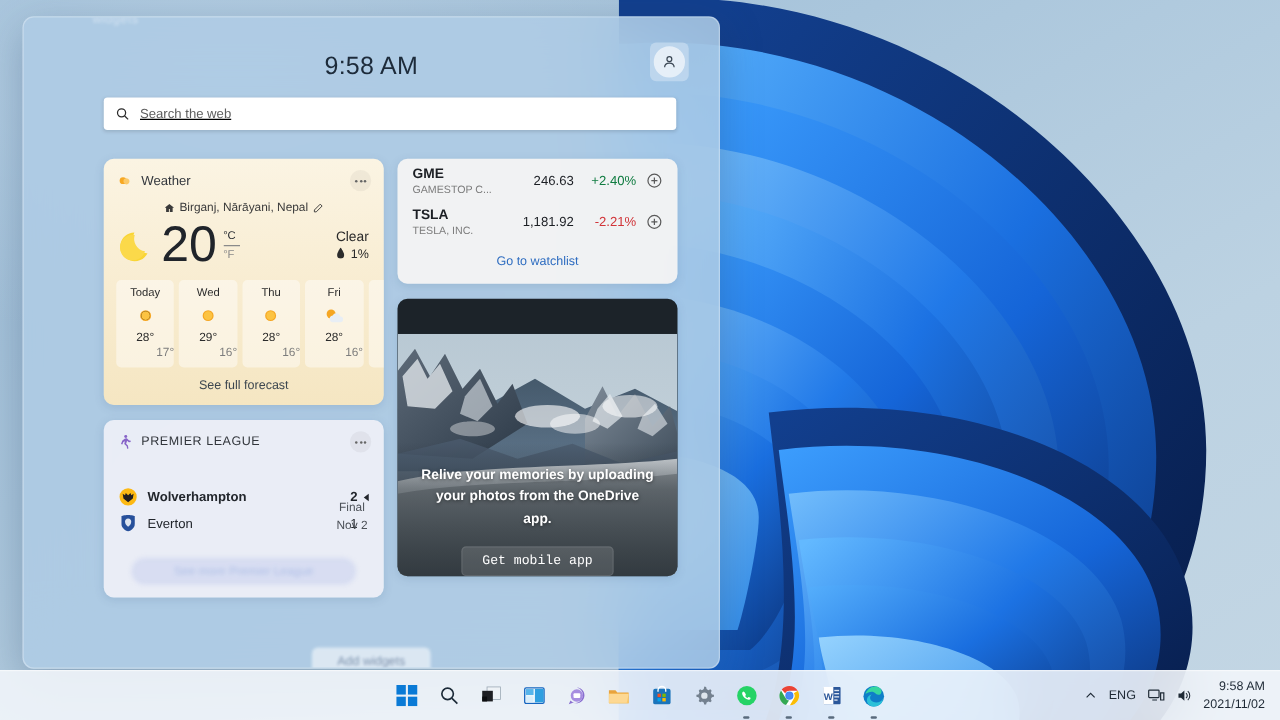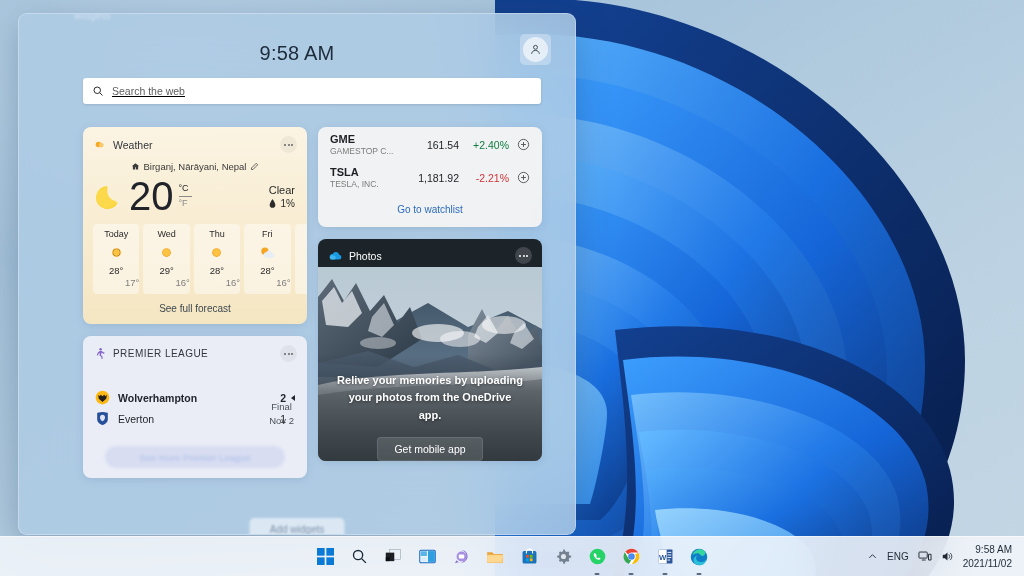--- a/index.html
+++ b/index.html
@@ -159,21 +159,21 @@
   }
   #photo-msg {
     font-size:11px; font-weight:bold; color:#fff; text-align:center;
     line-height:1.55; width:186px;
     text-shadow:0 1px 3px rgba(0,0,0,0.5);
   }
   #photos-cta {
     margin-top:13px; padding:5px 16px; border-radius:4px;
     background:rgba(255,255,255,0.13);
     border:1px solid rgba(255,255,255,0.10);
-    font-size:10.5px; color:#ffffff;
+    font-size:10.5px; color:#ffffff;font-family:Liberation Mono, monospace;
   }
 
   #add-widgets-btn {
     position:absolute; left:50%; transform:translateX(-50%); bottom:-7px;
     width:95px; height:23px; border-radius:5px;
     background:rgba(255,255,255,0.55);
     display:flex; align-items:center; justify-content:center;
     font-size:10px; color:rgba(45,70,110,0.55);
     filter:blur(1.1px);
   }
@@ -444,21 +444,21 @@
 
   <div class="col" id="col-right">
 
     <div class="widget" id="stocks-widget">
 
       <div class="stock-row">
         <div class="stock-id">
           <div class="sym">GME</div>
           <div class="co">GAMESTOP C...</div>
         </div>
-        <div class="stock-price">161.54</div>
+        <div class="stock-price">246.63</div>
         <div class="stock-chg up">+2.40%</div>
         <svg class="add-btn" viewBox="0 0 24 24" fill="none" stroke="#5a5a5a" stroke-width="1.8">
           <circle cx="12" cy="12" r="9.5"></circle>
             <path d="M12 7.5v9M7.5 12h9"></path>
         </svg>
       </div>
 
       <div class="stock-row">
         <div class="stock-id">
           <div class="sym">TSLA</div>
@@ -469,32 +469,20 @@
         <svg class="add-btn" viewBox="0 0 24 24" fill="none" stroke="#5a5a5a" stroke-width="1.8">
           <circle cx="12" cy="12" r="9.5"></circle>
             <path d="M12 7.5v9M7.5 12h9"></path>
         </svg>
       </div>
 
       <div id="watchlist-link">Go to watchlist</div>
     </div>
 
     <div class="widget" id="photos-widget">
-      <div class="w-head">
-        <svg width="14" height="14" viewBox="0 0 24 18">
-          <path d="M7.5 15h11.2a4 4 0 0 0 .5-8 6 6 0 0 0-11.2-1.6A4.3 4.3 0 0 0 7.5 15z" fill="#1a9ae2"></path>
-          <path d="M4.5 15h5.5a3.2 3.2 0 0 0 0-6.4 4.2 4.2 0 0 0-5.5 6.4z" fill="#40b5f0"></path>
-        </svg>
-        <span class="w-title">Photos</span>
-        <div class="w-more">
-          <i></i>
-            <i></i>
-            <i></i>
-        </div>
-      </div>
 
       <div id="photo-canvas">
         <svg width="100%" height="100%" viewBox="0 0 224 194" preserveAspectRatio="xMidYMid slice">
           <defs>
             <linearGradient id="sky" x1="0" y1="0" x2="0" y2="1">
               <stop offset="0" stop-color="#b9c9d4"></stop>
                 <stop offset="1" stop-color="#cdd8de"></stop>
             </linearGradient>
             <linearGradient id="snowfield" x1="0" y1="0" x2="0" y2="1">
               <stop offset="0" stop-color="#d8dde1"></stop>

